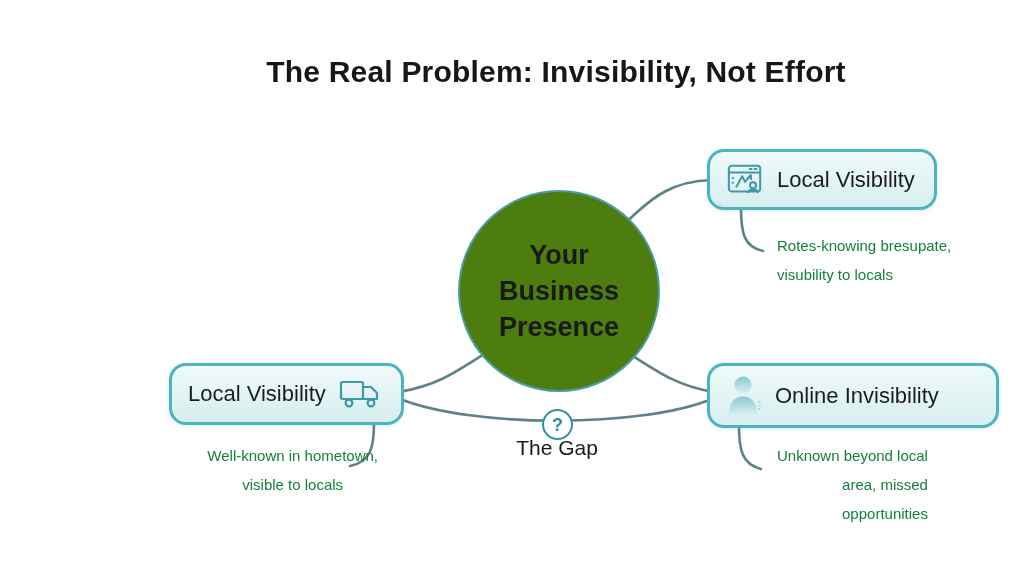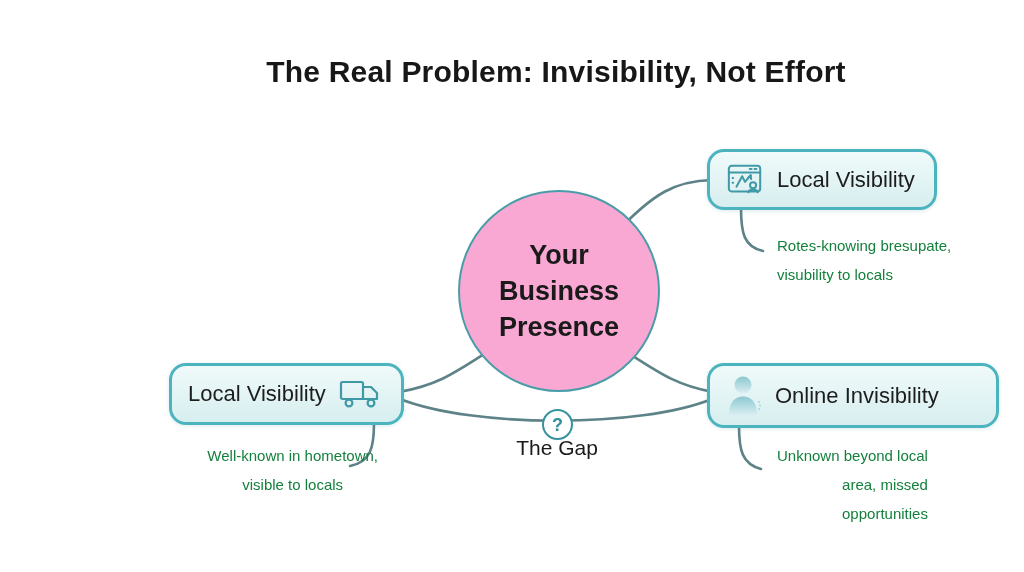--- a/index.html
+++ b/index.html
@@ -31,21 +31,21 @@
     position: absolute;
     top: 0; left: 0;
     width: 1024px; height: 572px;
     z-index: 1;
   }
   .center-circle {
     position: absolute;
     left: 414px; top: 190px;
     width: 202px; height: 202px;
     border-radius: 50%;
-    background: #f9a8d4;
+    background: #4d7c0f;
     border: 2.5px solid #4a9da8;
     z-index: 2;
     display: flex;
     align-items: center;
     justify-content: center;
   }
   .center-label {
     font-size: 27px;
     font-weight: 700;
     color: #1a1a1a;

